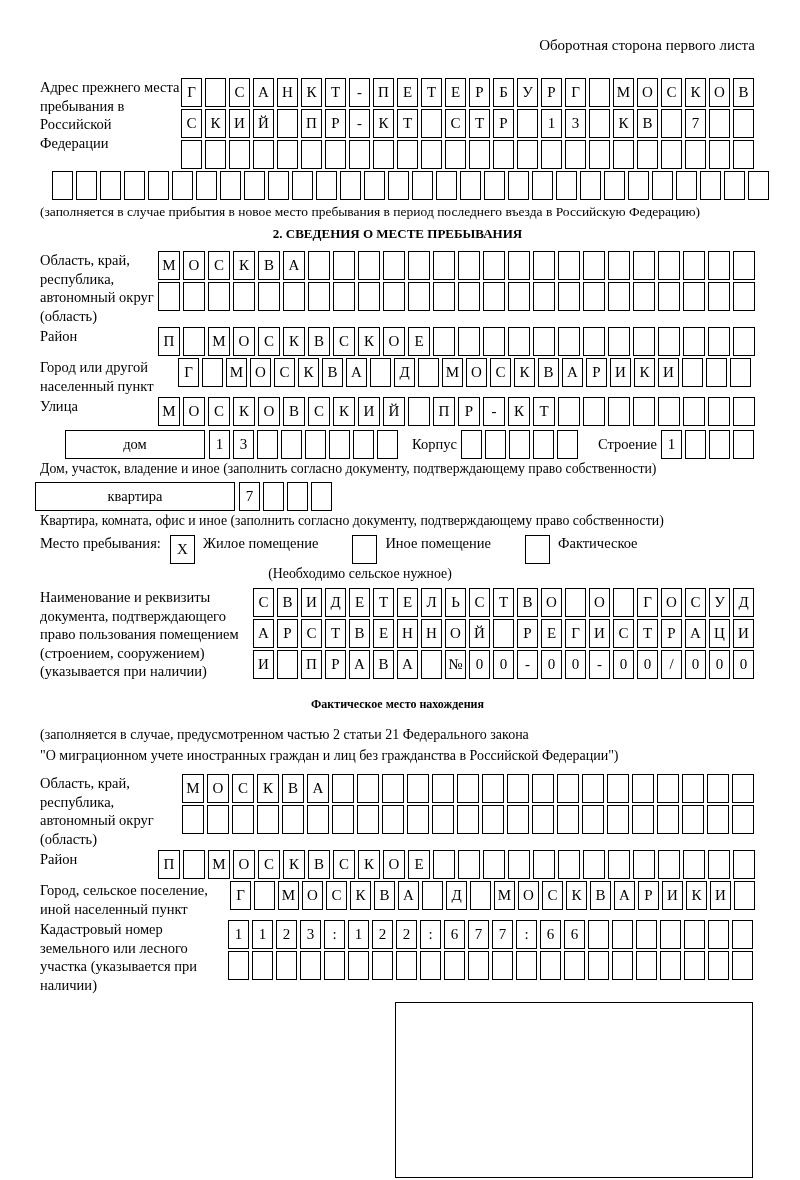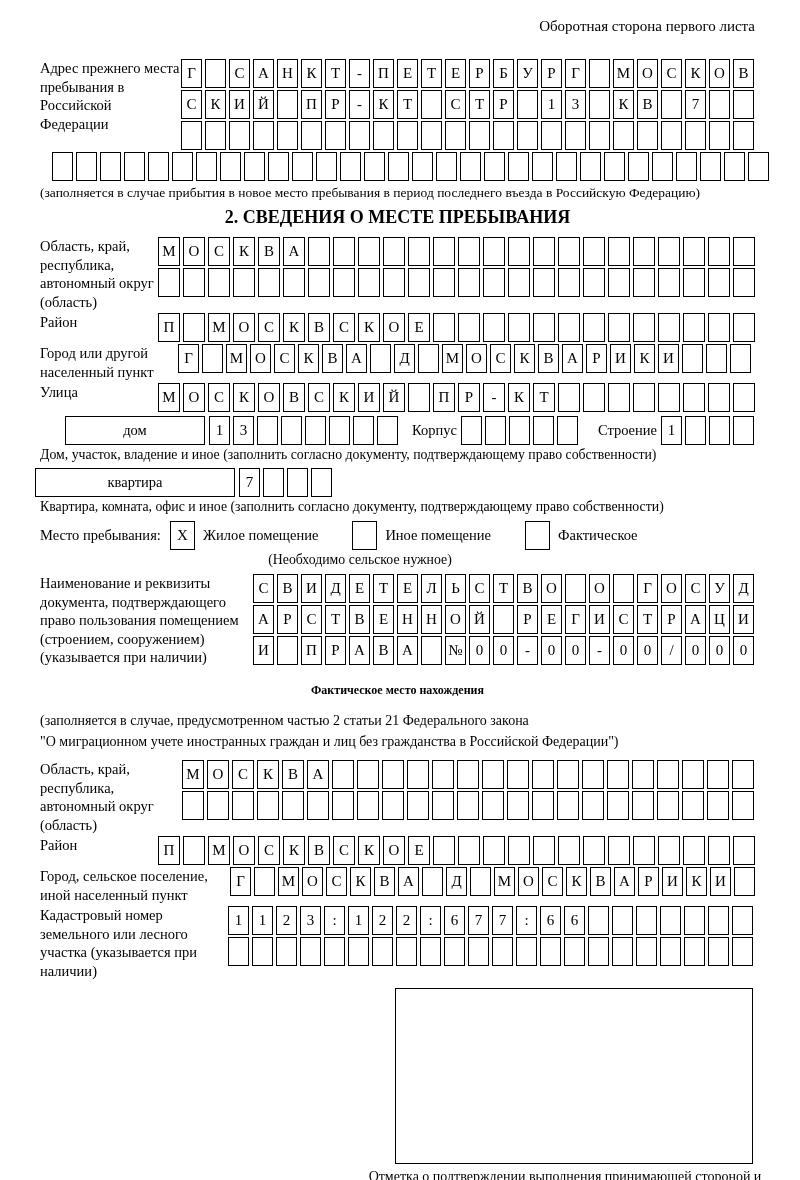--- a/index.html
+++ b/index.html
@@ -1,52 +1,52 @@
 <!DOCTYPE html>
 <html><head>
 <meta charset="utf-8">
 <style>
   html,body{margin:0;padding:0;background:#ffffff;}
   body{width:800px;height:1180px;overflow:hidden;color:#000;
        font-family:"Liberation Serif","DejaVu Serif",serif;}
-  .page{box-sizing:border-box;width:800px;height:1112px;padding:4px 45px 0 40px;}
+  .page{box-sizing:border-box;width:800px;height:1112px;padding:23px 45px 0 40px;}
 
   .header-note{text-align:right;font-size:15px;margin:14px 0 24px;}
 
   .field{display:flex;align-items:flex-start;margin-bottom:2px;}
   .flabel{font-size:14.5px;line-height:1.28;flex:0 0 auto;}
   .w118{width:118px;} .w138{width:138px;} .w141{width:141px;}
   .w142{width:142px;} .w188{width:188px;} .w190{width:190px;} .w213{width:213px;}
 
   .rows{display:flex;flex-direction:column;gap:2px;}
   .boxes{display:flex;gap:3px;flex-wrap:nowrap;}
   .cell{box-sizing:border-box;width:25px;height:29px;border:1.5px solid #000;
         display:inline-flex;align-items:center;justify-content:center;
         font-size:15px;flex:0 0 auto;background:#fff;}
   .boxes .cell{width:22px;}
   .boxes.narrow .cell{width:21px;}
 
   .note{font-size:13.5px;}
   .center{text-align:left;}
   .prev-note{margin:4px 0 6px;}
-  .sec-title{text-align:center;font-weight:bold;font-size:18px;margin:4px 0 9px;}
+  .sec-title{text-align:center;font-weight:bold;font-size:13px;margin:4px 0 9px;}
 
   .fullrow{margin-left:12px;margin-top:2px;}
 
   .houserow{display:flex;align-items:center;gap:4px;margin:4px 0 2px;}
   .labelbox{box-sizing:border-box;height:29px;border:1.5px solid #000;
             display:flex;align-items:center;justify-content:center;font-size:14.5px;}
   .house-lb{width:140px;margin-left:25px;}
   .apt-lb{width:200px;margin-left:-5px;}
   .inline-label{font-size:14.5px;line-height:29px;}
   .ml10{margin-left:10px;} .ml16{margin-left:16px;}
 
   .cap-note{font-size:13.8px;margin:2px 0 5px;}
 
-  .stayrow{display:flex;align-items:center;margin:6px 0 2px;font-size:14.5px;}
+  .stayrow{display:flex;align-items:flex-start;margin:6px 0 2px;font-size:14.5px;}
   .stayrow .slabel{width:122px;}
   .cbox{margin:0 8px;}
   .opt{margin-right:10px;}
   .opt-wide{margin-right:26px;}
   .choose-note{width:400px;margin-left:120px;text-align:center;font-size:13.8px;margin-bottom:6px;}
 
   .fact-title{text-align:center;font-weight:bold;font-size:12px;margin:16px 0 12px;}
   .fact-note{font-size:14px;line-height:1.5;}
 
   .stamp-box{box-sizing:border-box;width:358px;height:176px;border:1.5px solid #000;

